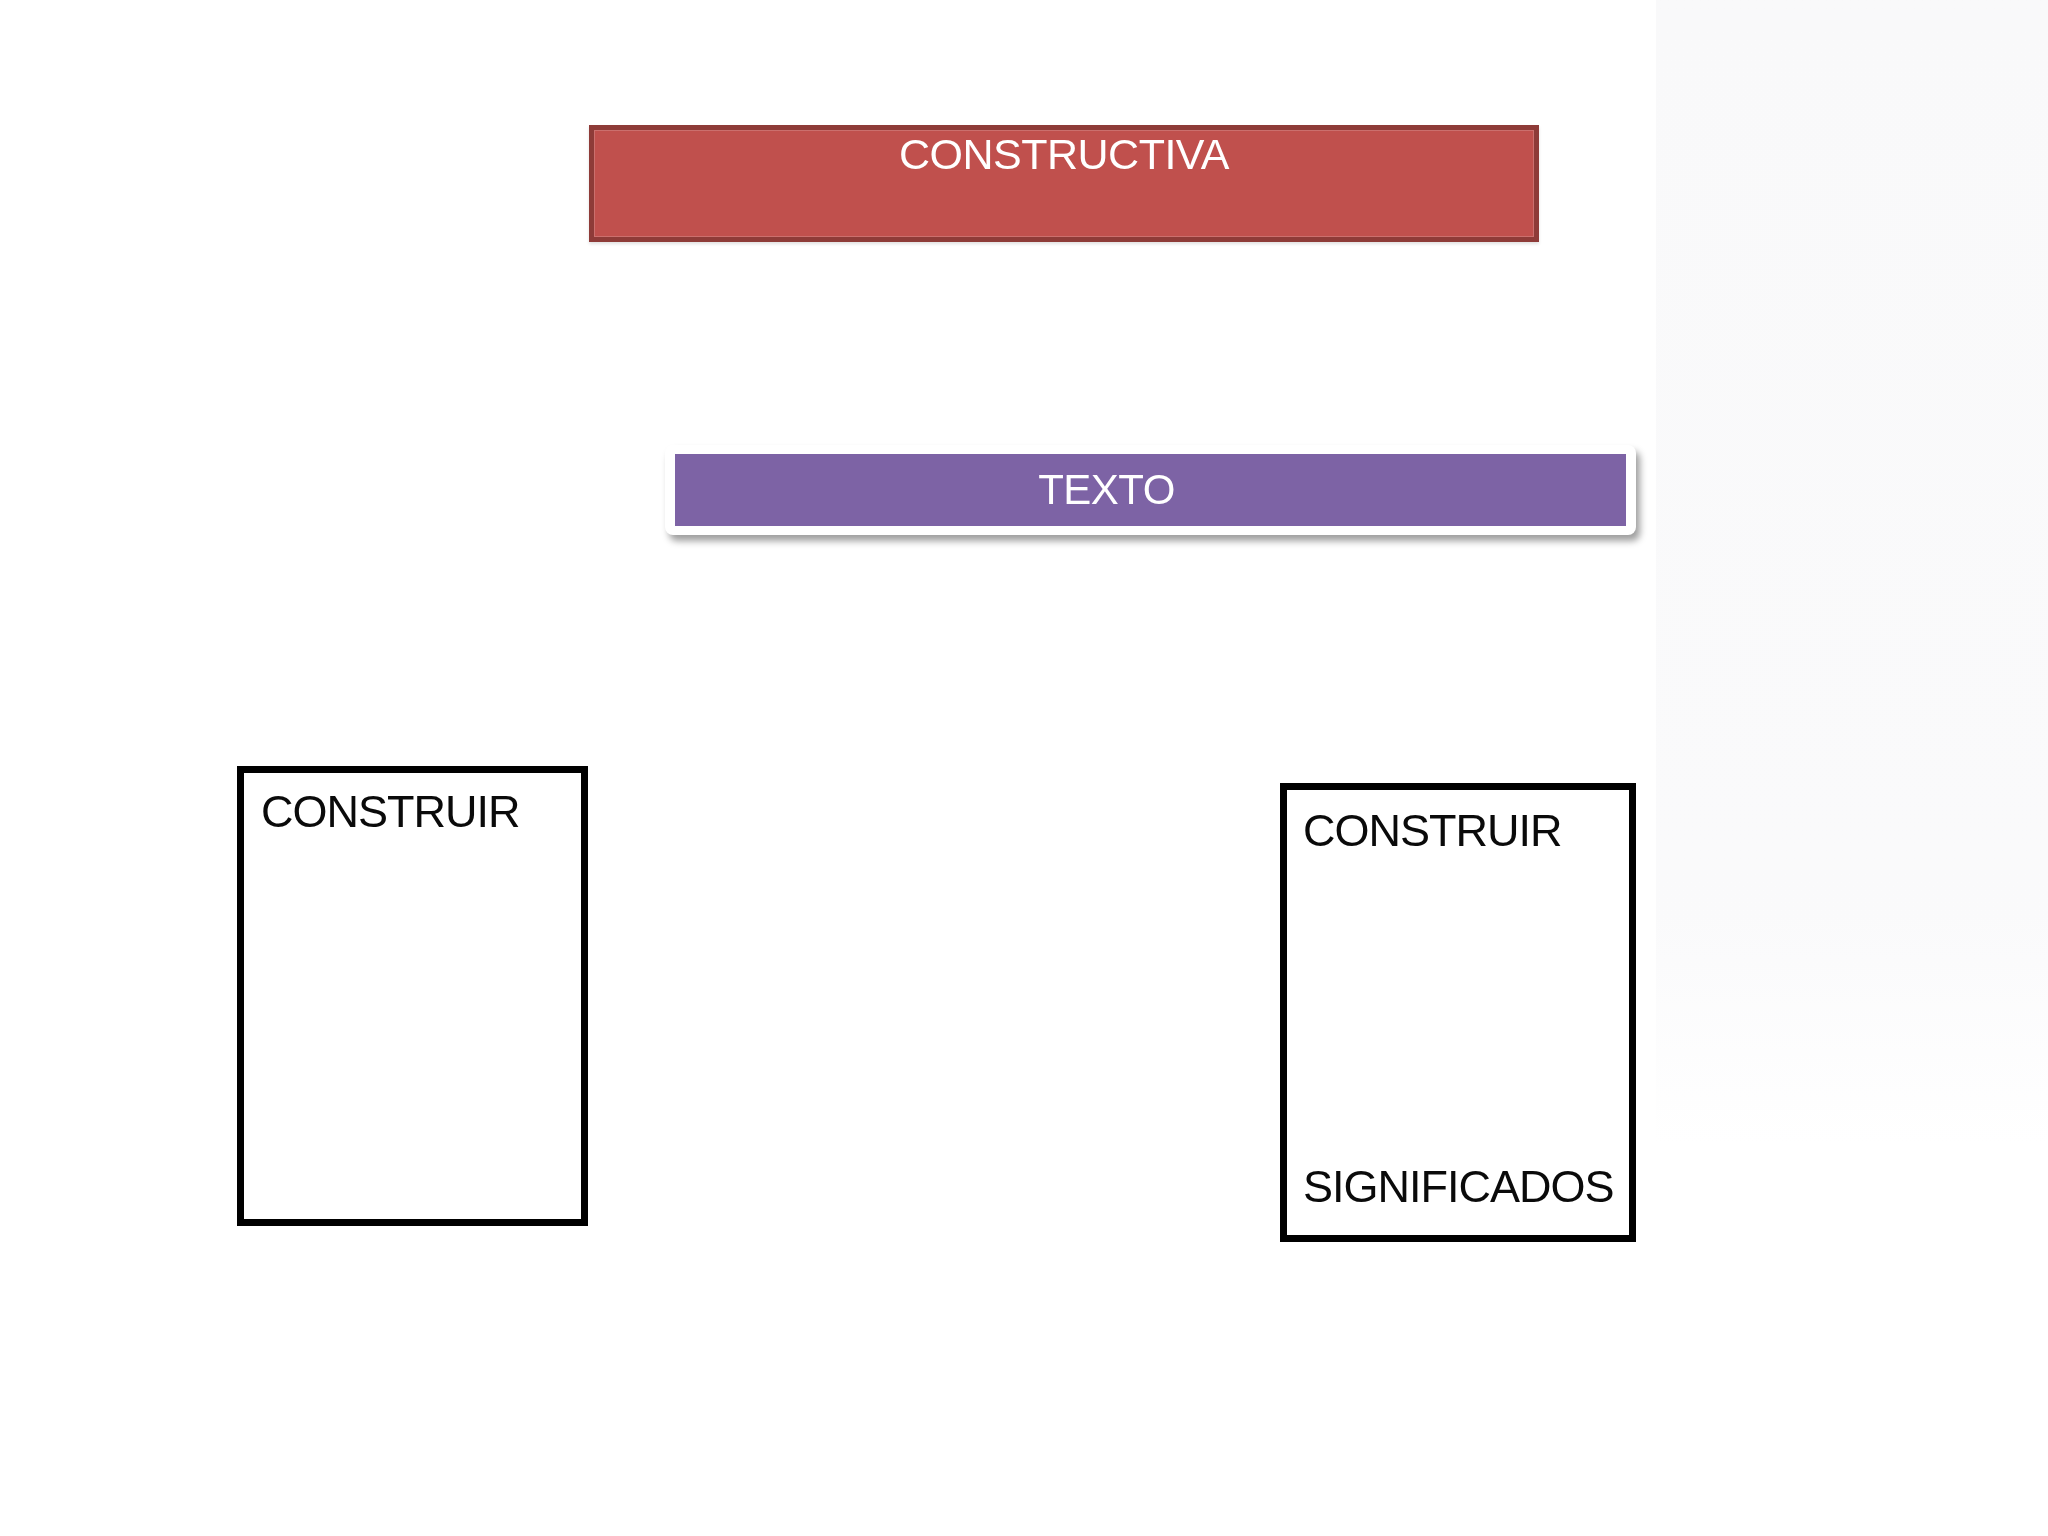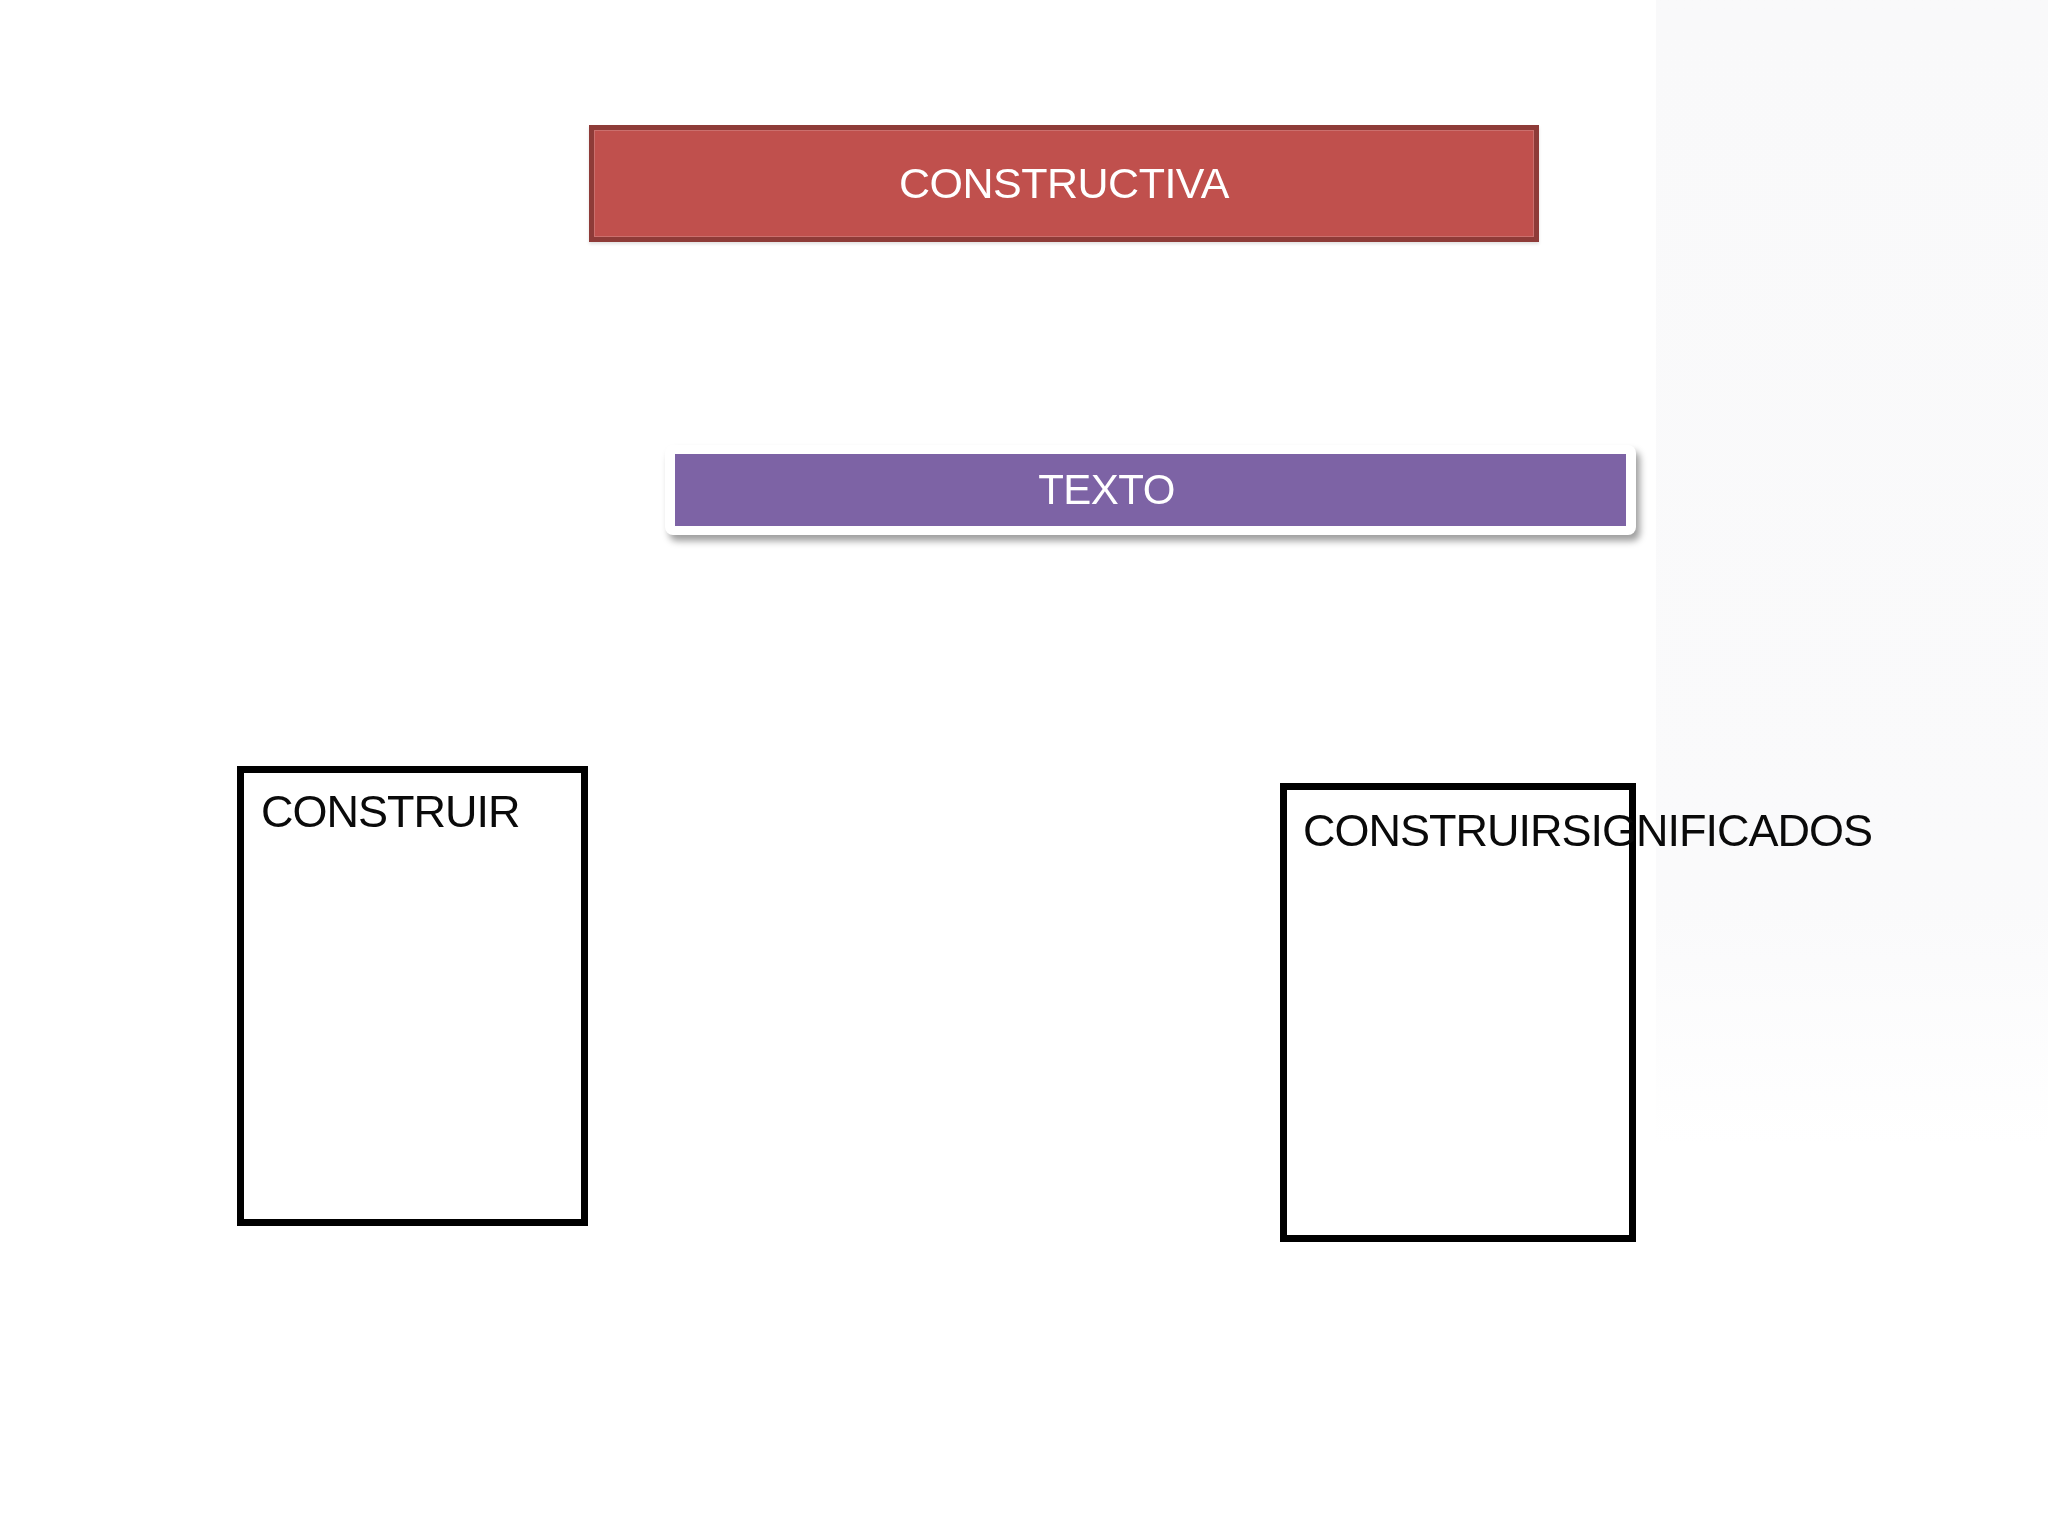--- a/index.html
+++ b/index.html
@@ -36,21 +36,20 @@
     left: 589px;
     top: 125px;
     width: 950px;
     height: 117px;
     box-sizing: border-box;
     background: var(--red-fill, #c0504d);
     border: 5px solid var(--red-border, #8e3b38);
     box-shadow: 0 2px 3px rgba(0,0,0,0.12),
                 inset 0 0 0 1px rgba(255,255,255,0.18);
     display: flex;
-    align-items: center;
     justify-content: center;
   }
   .banner-red .label {
     color: var(--banner-text, #ffffff);
     font-size: 43px;
     letter-spacing: -0.5px;
   }
 
   
   .banner-purple-frame {
@@ -82,21 +81,21 @@
     letter-spacing: -0.5px;
   }
 
   
   .outline-box {
     position: absolute;
     box-sizing: border-box;
     background: #ffffff;
     border: 7px solid var(--box-border, #000000);
     display: flex;
-    flex-direction: row;
+    flex-direction: column;
     justify-content: space-between;
   }
   .outline-box.left-box {
     left: 237px;
     top: 766px;
     width: 351px;
     height: 460px;
     padding: 14px 6px 14px 17px;
   }
   .outline-box.right-box {

